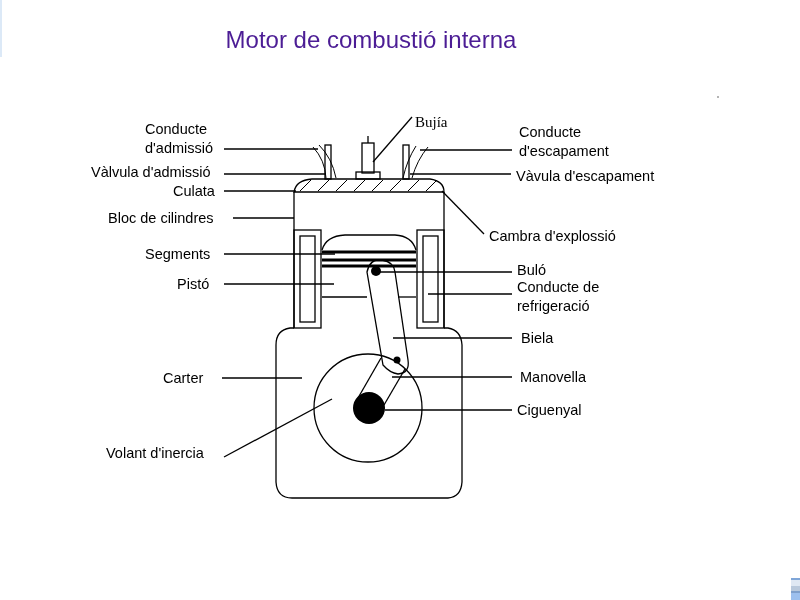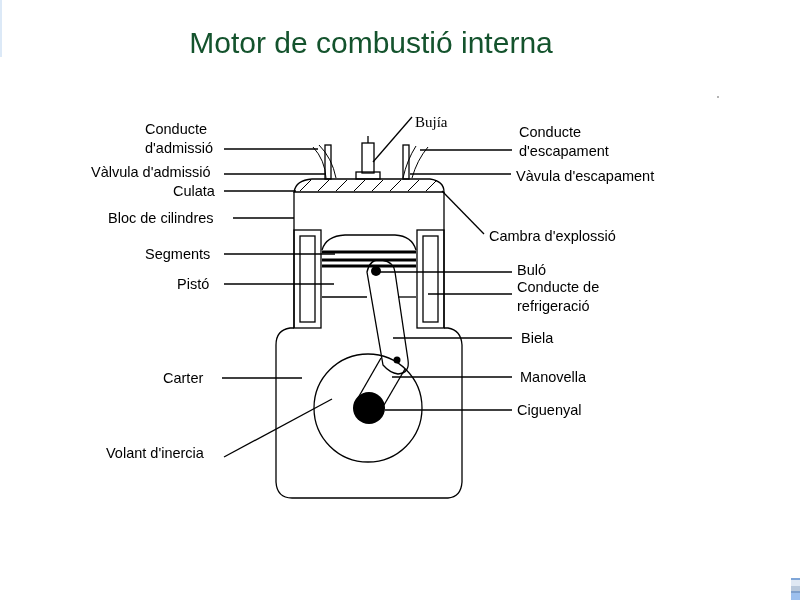--- a/index.html
+++ b/index.html
@@ -1,20 +1,20 @@
 <!DOCTYPE html>
 <html><head>
 <meta charset="utf-8">
 <style>
   html, body { margin:0; padding:0; background:#ffffff; }
   body { width:800px; height:600px; position:relative; overflow:hidden; font-family:"Liberation Sans", sans-serif; }
   .left-edge { position:absolute; left:0; top:0; width:2px; height:57px; background:#dce9f7; }
   .corner-widget { position:absolute; left:791px; top:578px; width:9px; height:22px;
      background:linear-gradient(#7fa6d8 0 2px, #dfe8f3 2px 8px, #b9c9dc 8px 13px, #7fa0cc 13px 15px, #9dc0ee 15px); }
-  .title { position:absolute; left:0; width:742px; top:26px; text-align:center; font-size:30px; color:#14532d; }
+  .title { position:absolute; left:0; width:742px; top:26px; text-align:center; font-size:24px; color:#4c1d95; }
   svg { position:absolute; left:0; top:0; }
   .lbl { font-family:"Liberation Sans", sans-serif; font-size:14.5px; fill:#000; }
   .lbl-serif { font-family:"Liberation Serif", serif; font-size:15px; fill:#000; }
   .ln { stroke:#000; stroke-width:1.3; fill:none; }
   .thin { stroke:#000; stroke-width:1; fill:none; }
 </style>
 </head>
 <body>
 
 <div class="left-edge"></div>

